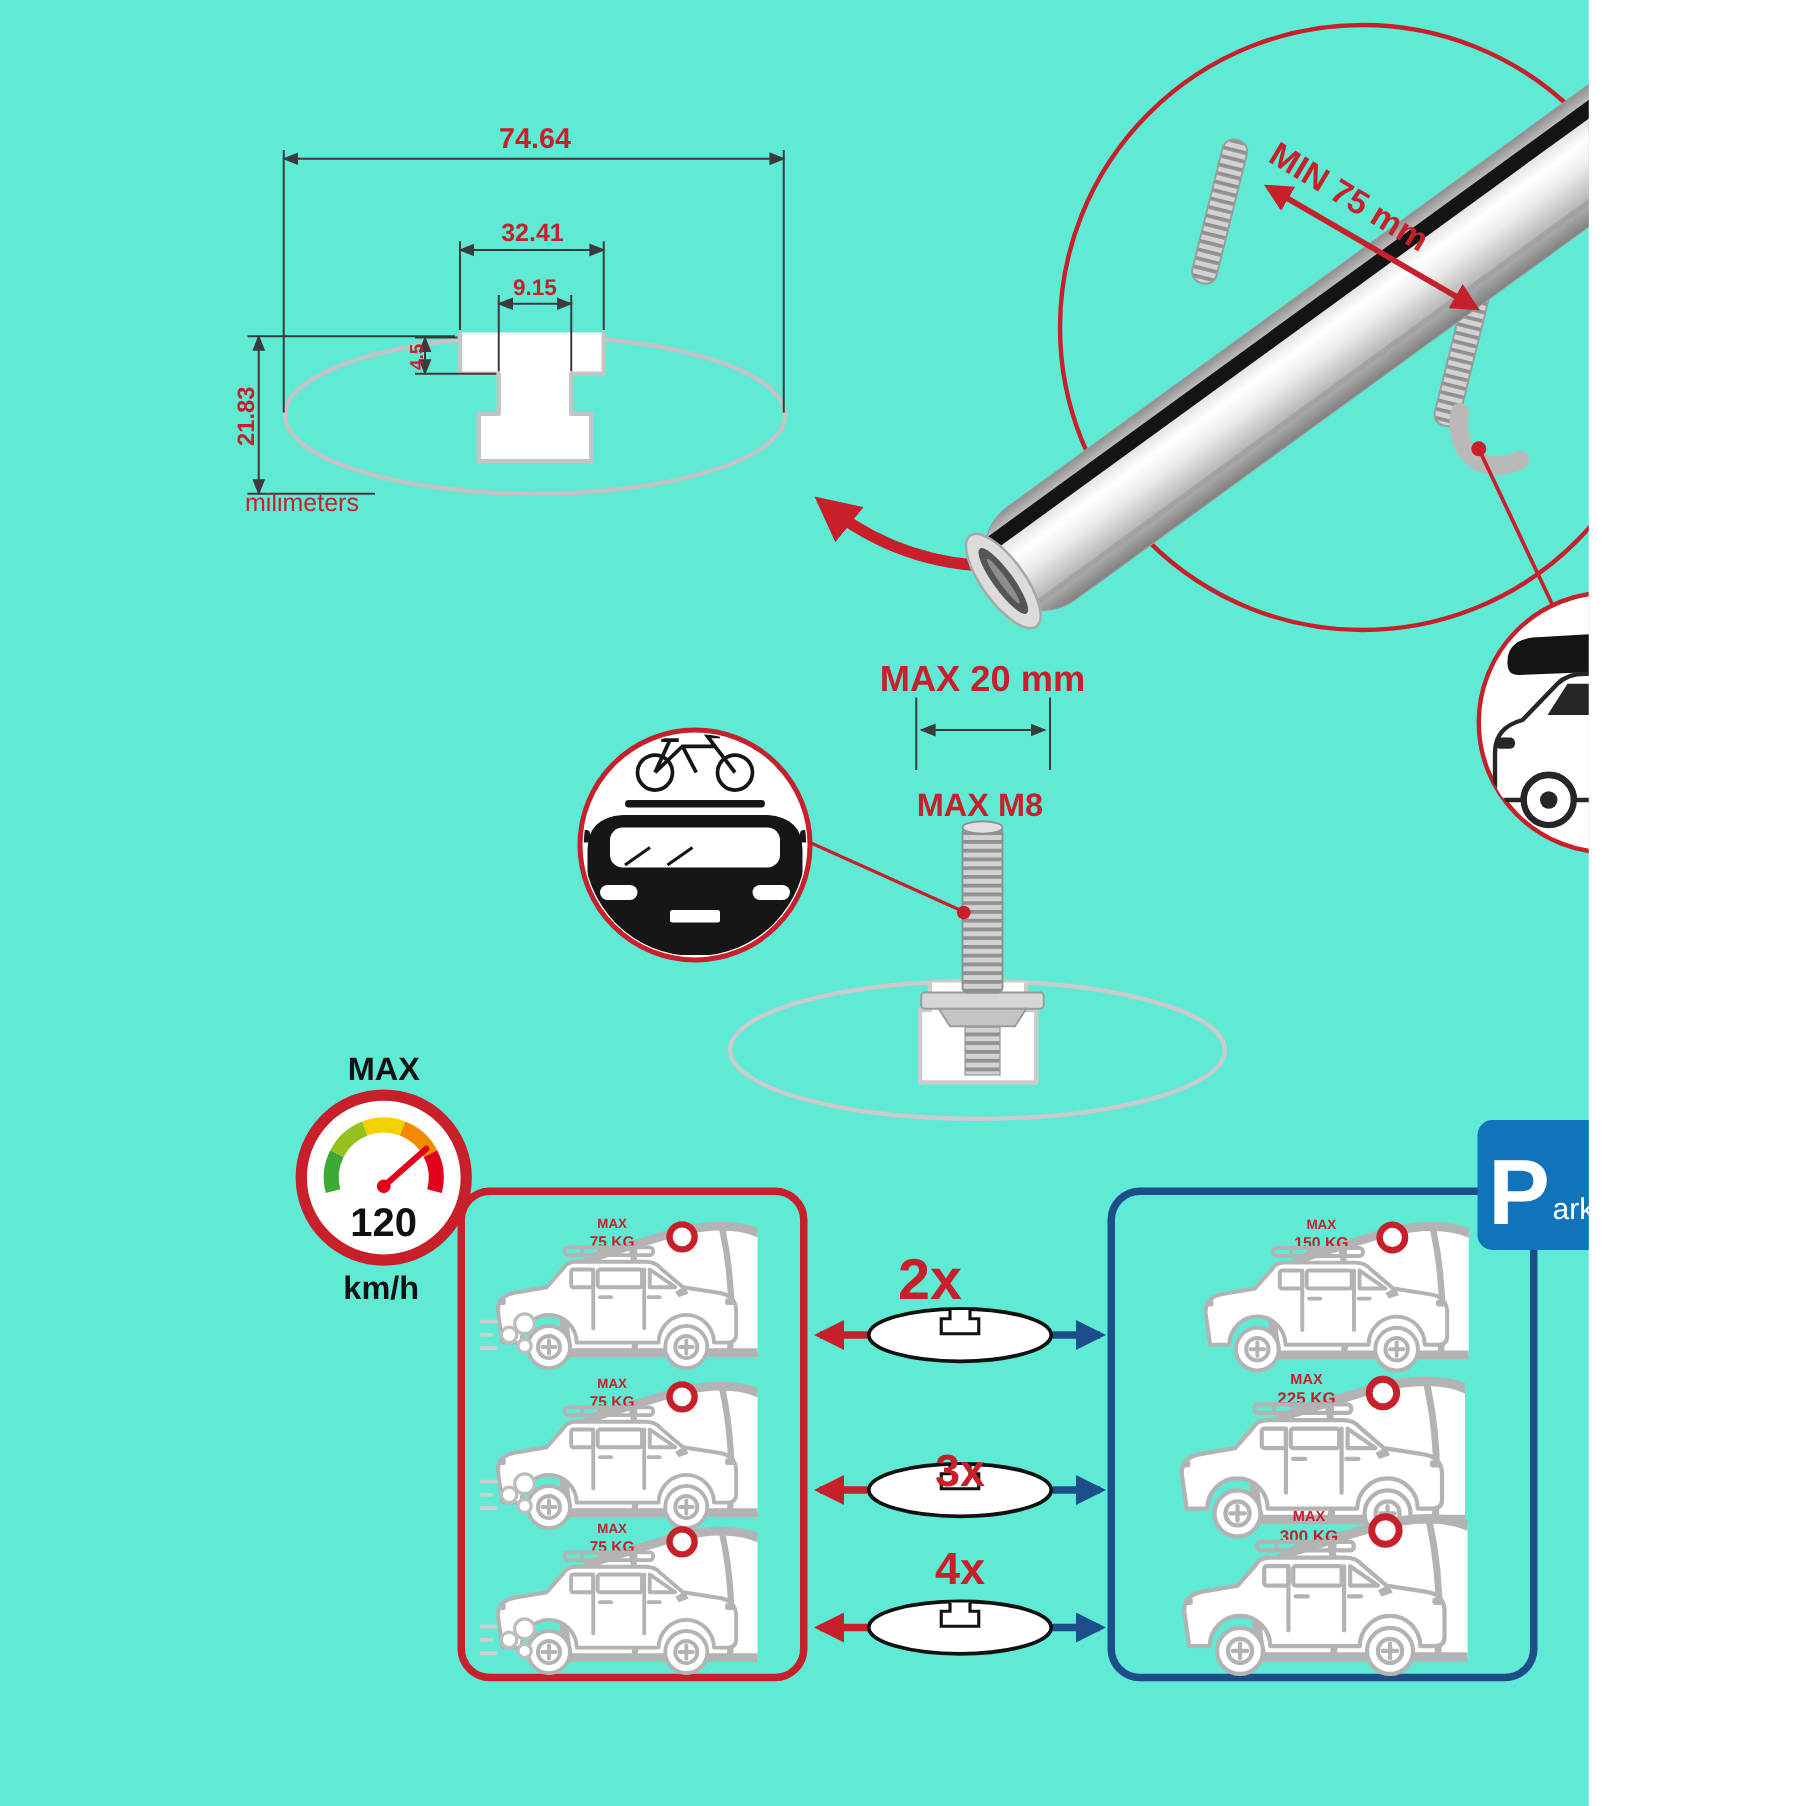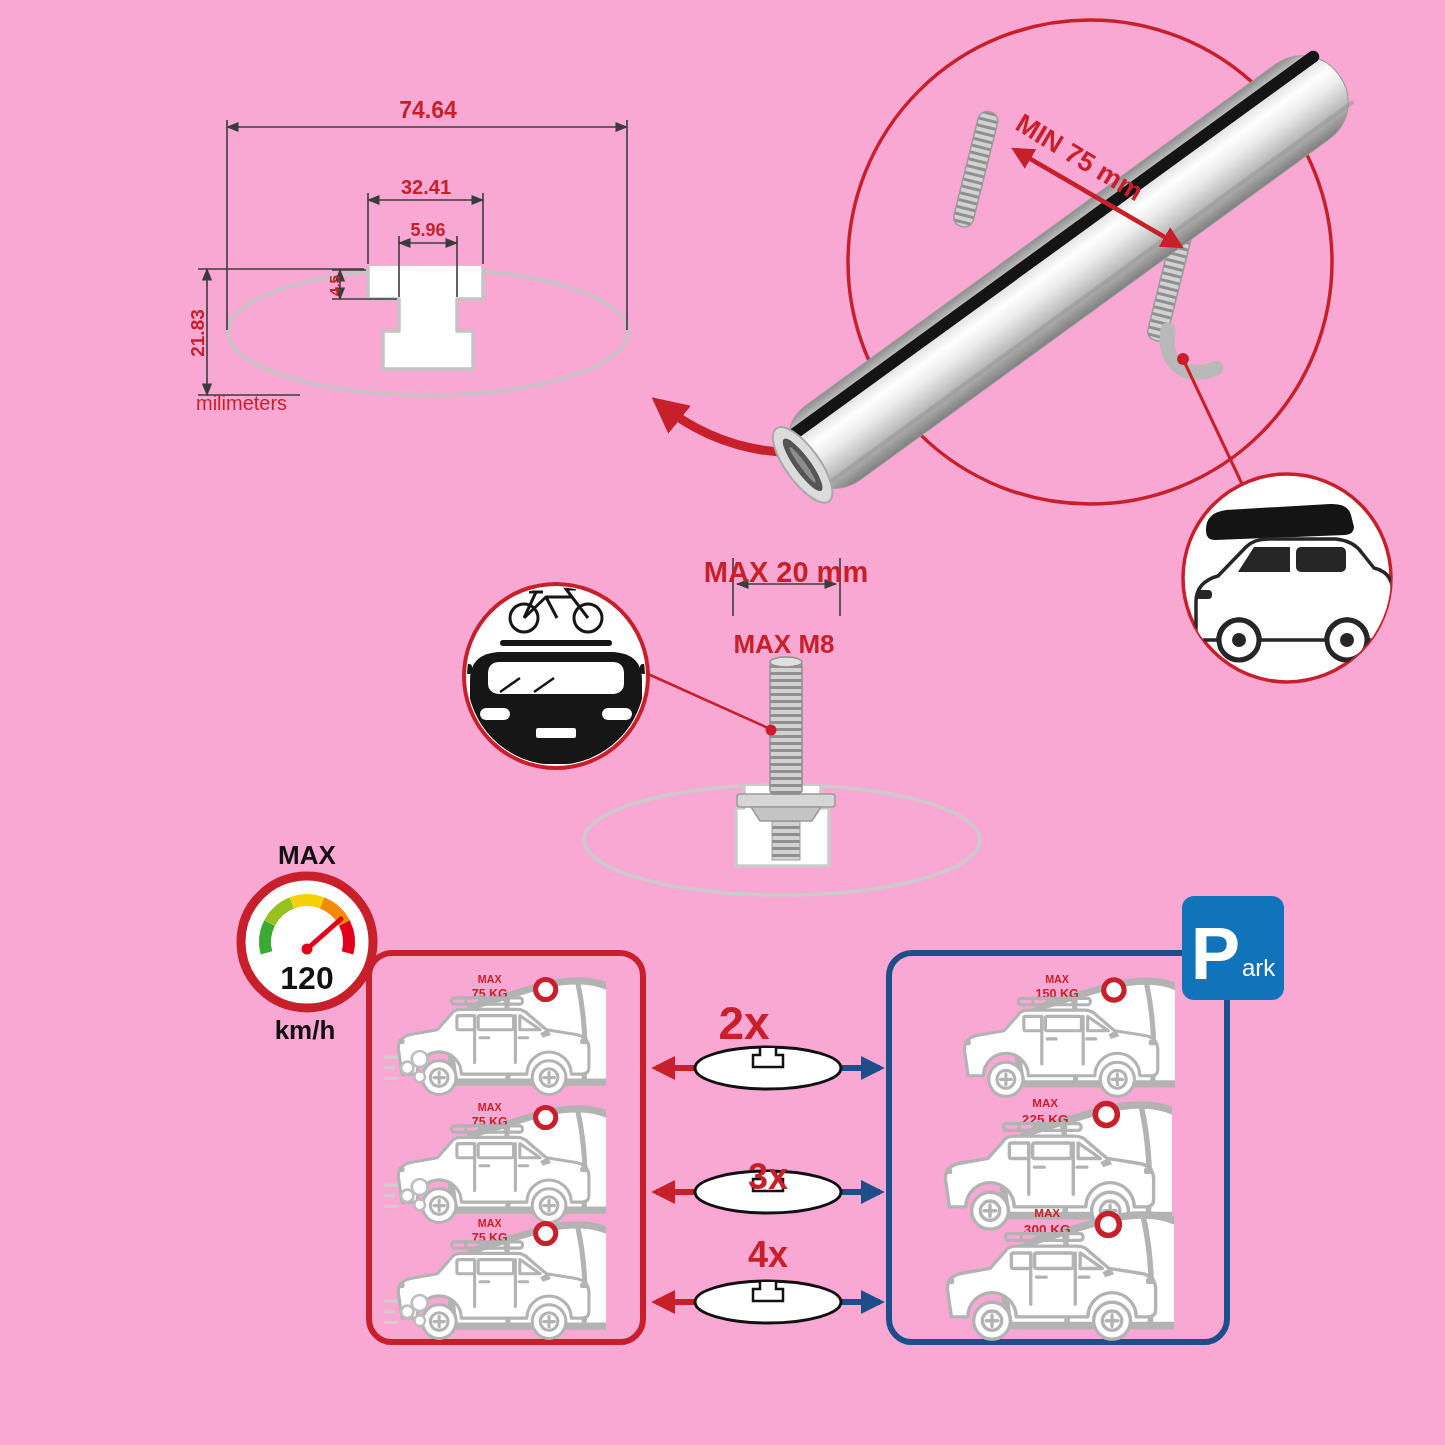--- a/index.html
+++ b/index.html
@@ -1,18 +1,18 @@
 <!DOCTYPE html>
 <html><head>
 <meta charset="utf-8">
 <style>
   *{margin:0;padding:0;box-sizing:border-box}
   html,body{background:#ffffff}
   body{font-family:"Liberation Sans", sans-serif}
-  .canvas{position:relative;width:1445px;height:1445px;background:#f9a8d4;overflow:hidden}
+  .canvas{position:relative;width:1271px;height:1445px;background:#5eead4;overflow:hidden}
   .art{position:absolute;left:0;top:0;z-index:1}
   .lbl{position:absolute;color:#c8202b;font-weight:bold;white-space:nowrap;z-index:4}
   .center{text-align:center}
   .rot-ccw{transform:rotate(-90deg);transform-origin:center center}
   .panel{position:absolute;background:transparent;z-index:2}
   .panel-red{border:6px solid #c8202b;border-radius:26px}
   .panel-blue{border:6px solid #1d4e8a;border-radius:26px}
   .carsvg{position:absolute;z-index:3}
   .bagmax{font-size:12px;font-weight:bold;fill:#c8202b;text-anchor:middle}
   .bagwt{font-size:14px;font-weight:bold;fill:#c8202b;text-anchor:middle}
@@ -235,28 +235,28 @@
         <line x1="694" y1="1302" x2="656" y2="1302" stroke="#c8202b" stroke-width="6" marker-end="url(#redArrowMid)"></line>
         <line x1="842" y1="1302" x2="880" y2="1302" stroke="#1d4e8a" stroke-width="6" marker-end="url(#blueArrowMid)"></line>
         <ellipse cx="768" cy="1302" rx="73" ry="21" fill="#fff" stroke="#111" stroke-width="3"></ellipse>
         <path d="M760,1282 L760,1289 L753,1289 L753,1301 L783,1301 L783,1289 L776,1289 L776,1282" fill="#fff" stroke="#111" stroke-width="2.5"></path>
       </g>
     </g>
   </svg>
 
   <div class="lbl center" style="left:338px;top:97px;width:180px;font-size:23px">74.64</div>
   <div class="lbl center" style="left:366px;top:176px;width:120px;font-size:20px">32.41</div>
-  <div class="lbl center" style="left:383px;top:220px;width:90px;font-size:18px">5.96</div>
+  <div class="lbl center" style="left:383px;top:220px;width:90px;font-size:18px">9.15</div>
   <div class="lbl center rot-ccw" style="left:312px;top:277px;width:44px;font-size:15px">4.5</div>
   <div class="lbl center rot-ccw" style="left:153px;top:322px;width:90px;font-size:19px">21.83</div>
   <div class="lbl" style="left:196px;top:392px;font-size:20px;font-weight:400">milimeters</div>
 
   <div class="lbl" style="left:1026px;top:108px;font-size:27px;transform:rotate(31deg);transform-origin:left top">MIN 75 mm</div>
 
-  <div class="lbl center" style="left:660px;top:556px;width:252px;font-size:29px">MAX 20 mm</div>
+  <div class="lbl center" style="left:660px;top:528px;width:252px;font-size:29px">MAX 20 mm</div>
   <div class="lbl center" style="left:704px;top:629px;width:160px;font-size:26px">MAX M8</div>
 
   <div class="lbl center" style="left:694px;top:996px;width:100px;font-size:46px">2x</div>
   <div class="lbl center" style="left:718px;top:1156px;width:100px;font-size:36px">3x</div>
   <div class="lbl center" style="left:718px;top:1234px;width:100px;font-size:36px">4x</div>
 
   <div class="panel panel-red" style="left:366px;top:950px;width:280px;height:395px"></div>
   <div class="panel panel-blue" style="left:886px;top:950px;width:344px;height:395px"></div>
 
   <svg class="carsvg" style="left:384px;top:958px" width="222" height="140" viewBox="0 0 250 158">

